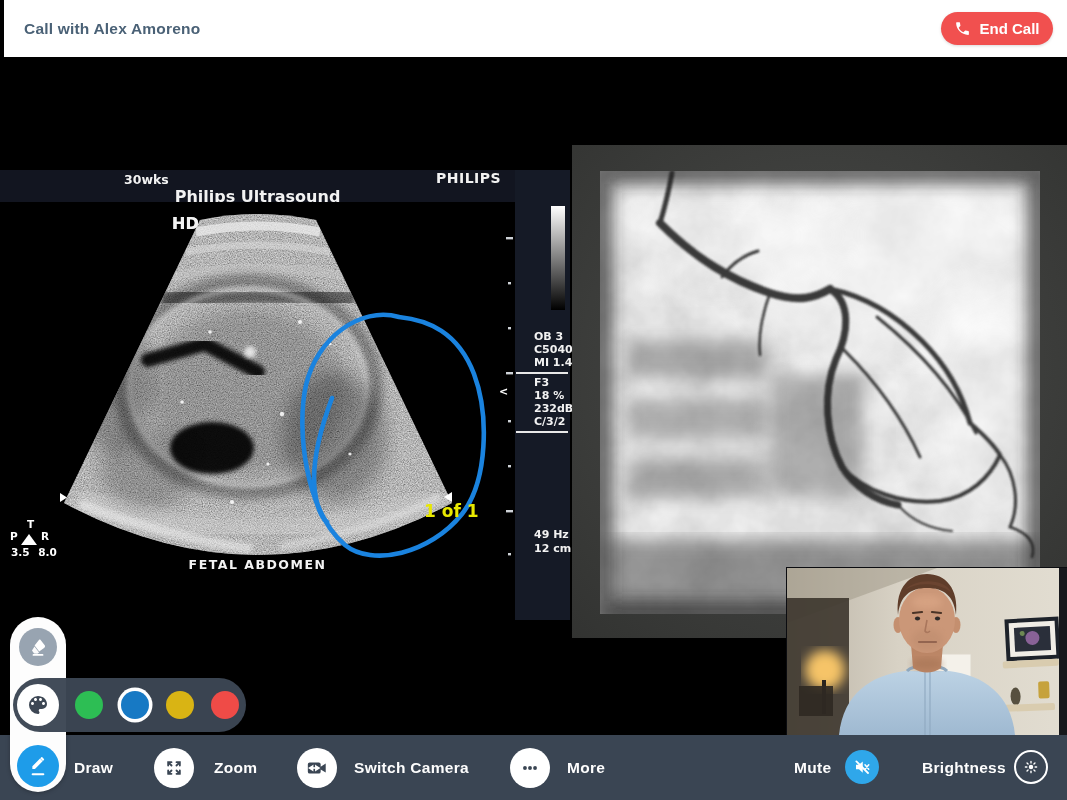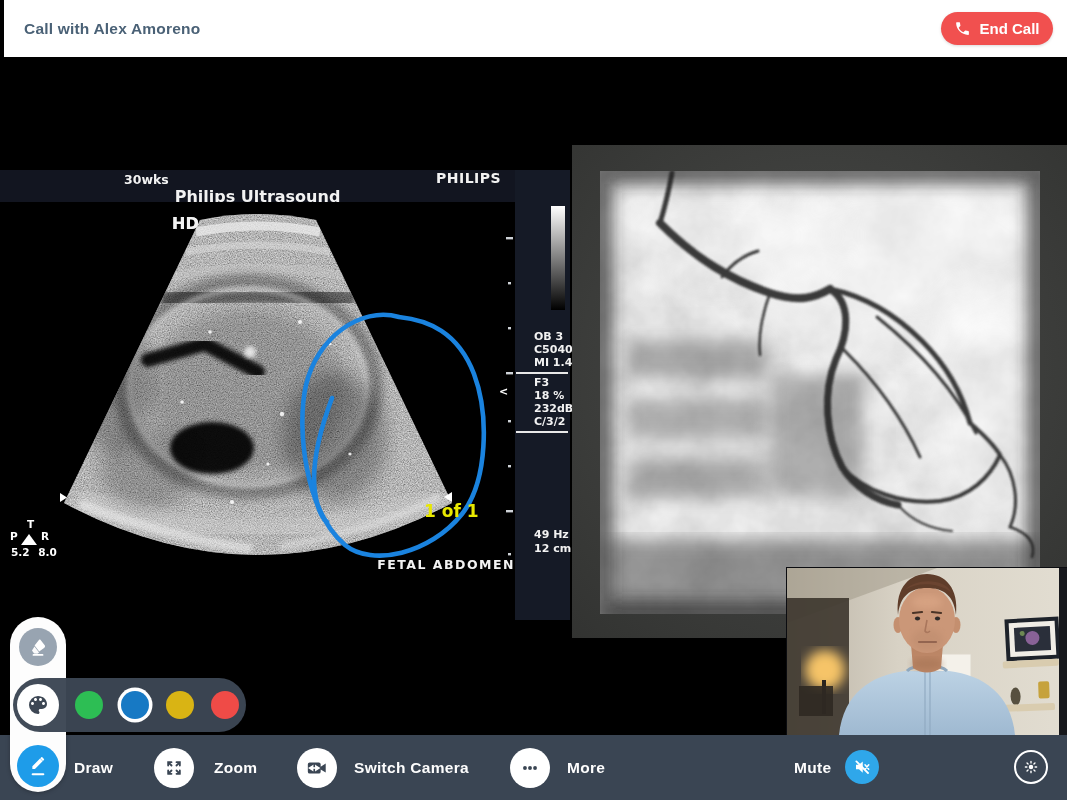--- a/index.html
+++ b/index.html
@@ -18,21 +18,21 @@
   
   #us-panel{left:0;top:170px;width:570px;height:450px;background:#0B0E16;z-index:1;}
   #us-header{left:0;top:0;width:570px;height:32px;background:#121520;}
   .us-txt{color:#F2F2F2;font-family:"DejaVu Sans",sans-serif;font-weight:700;text-align:center;}
   #us-gestation{left:124px;top:2px;font-size:12.5px;}
   #us-brand{left:436px;top:0px;font-size:14px;letter-spacing:.5px;}
   #us-subtitle{left:0;top:17px;width:515px;text-align:center;font-size:16px;}
   #us-image{left:0;top:32px;width:515px;height:418px;background:#000;}
   #us-hd{left:172px;top:44px;font-size:16px;}
   #us-frame-counter{left:424px;top:331px;font-size:17px;color:#E8E800;}
-  #us-caption{left:0;top:387px;width:515px;text-align:right;font-size:12.5px;letter-spacing:1.5px;}
+  #us-caption{left:0;top:387px;width:515px;text-align:center;font-size:12.5px;letter-spacing:1.5px;}
   #us-orient{left:8px;top:348px;width:52px;height:44px;}
   #us-orient span{position:absolute;font-size:10.5px;color:#fff;font-family:"DejaVu Sans",sans-serif;font-weight:700;}
   #or-t{left:19px;top:0;} #or-p{left:2px;top:12px;} #or-r{left:33px;top:12px;}
   #or-tri{position:absolute;left:13px;top:16px;width:0;height:0;border-left:8px solid transparent;
           border-right:8px solid transparent;border-bottom:11px solid #fff;}
   #or-vals{left:3px;top:28px;word-spacing:5px;}
   #us-col{left:515px;top:0;width:55px;height:450px;background:#151A26;}
   #us-graybar{left:551px;top:36px;width:14px;height:104px;background:linear-gradient(#fff,#000);}
   .us-line{position:absolute;left:518px;width:50px;font-size:11px;line-height:13px;color:#F2F2F2;
            font-family:"DejaVu Sans",sans-serif;font-weight:700;white-space:nowrap;margin-left:16px;}
@@ -172,21 +172,21 @@
 
     <div id="us-hd" class="abs us-txt">HD</div>
     <div id="us-frame-counter" class="abs us-txt">1 of 1</div>
     <div id="us-caption" class="abs us-txt">FETAL ABDOMEN</div>
 
     <div id="us-orient" class="abs">
       <span id="or-t">T</span>
       <span id="or-p">P</span>
       <span id="or-r">R</span>
       <span id="or-tri"></span>
-      <span id="or-vals">5.2 8.0</span>
+      <span id="or-vals">3.5 8.0</span>
     </div>
 
     <div id="us-col" class="abs"></div>
     <div id="us-graybar" class="abs"></div>
     <div class="us-line" style="top:160px">OB 3</div>
     <div class="us-line" style="top:173px">C5040</div>
     <div class="us-line" style="top:186px">MI 1.4</div>
     <div class="us-div" style="top:202px"></div>
     <div class="us-line" style="top:206px">F3</div>
     <div class="us-line" style="top:219px">18 %</div>
@@ -363,20 +363,21 @@
 
     <div class="tb-label" style="left:794px">Mute</div>
     <div class="tb-btn-sm" style="left:845px;background:#2FA7EA">
       <svg width="18" height="18" viewBox="0 0 24 24">
         <polygon points="4,9 8,9 13,4.5 13,19.5 8,15 4,15" fill="#fff"></polygon>
         <path d="M16 9 L21 15 M21 9 L16 15" stroke="#fff" stroke-width="2" stroke-linecap="round"></path>
         <path d="M4.5 4.5 L20 20" stroke="#fff" stroke-width="2.4" stroke-linecap="round"></path>
       </svg>
     </div>
 
+    <div class="tb-label" style="left:922px">Brightness</div>
     <div class="tb-btn-sm" style="left:1014px;background:transparent;border:2px solid #fff;width:30px;height:30px">
       <svg width="18" height="18" viewBox="0 0 24 24">
         <circle cx="12" cy="12" r="3" fill="#fff"></circle>
         <g stroke="#fff" stroke-width="1.8" stroke-linecap="round">
           <path d="M12 4.5 V6.5"></path>
             <path d="M12 17.5 V19.5"></path>
             <path d="M4.5 12 H6.5"></path>
             <path d="M17.5 12 H19.5"></path>
           <path d="M6.7 6.7 L8.1 8.1"></path>
             <path d="M15.9 15.9 L17.3 17.3"></path>

